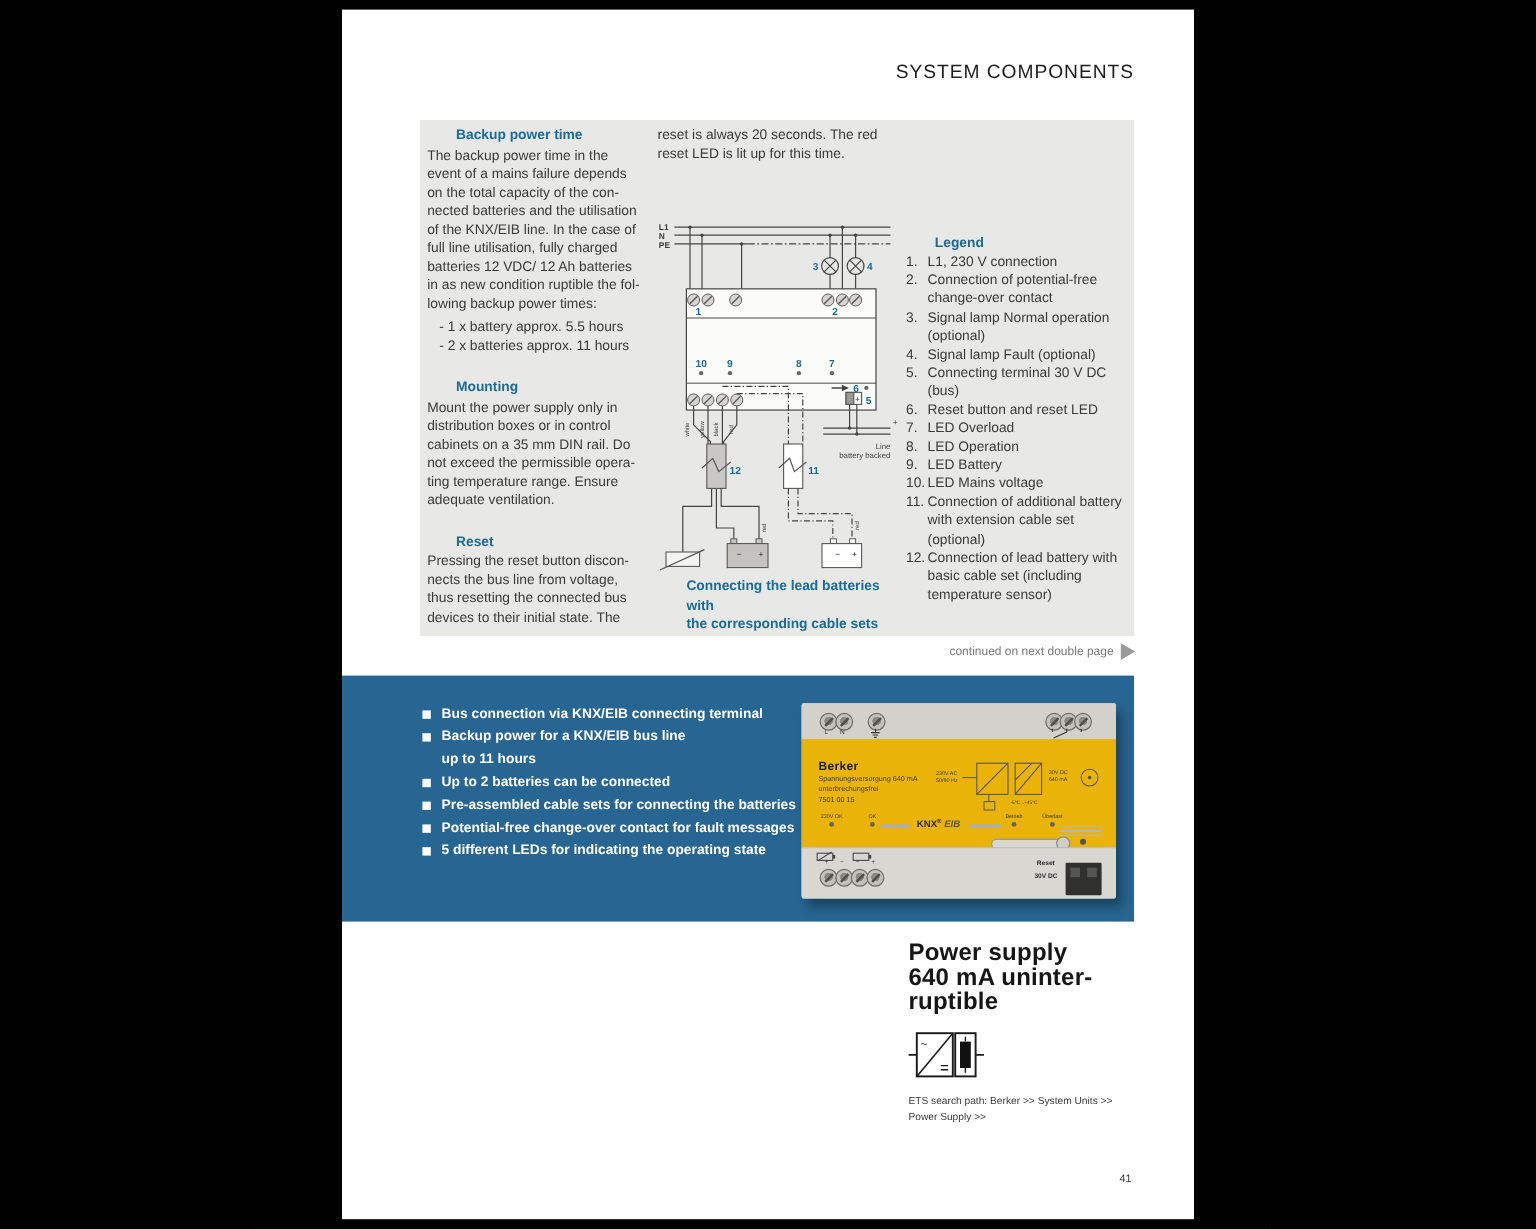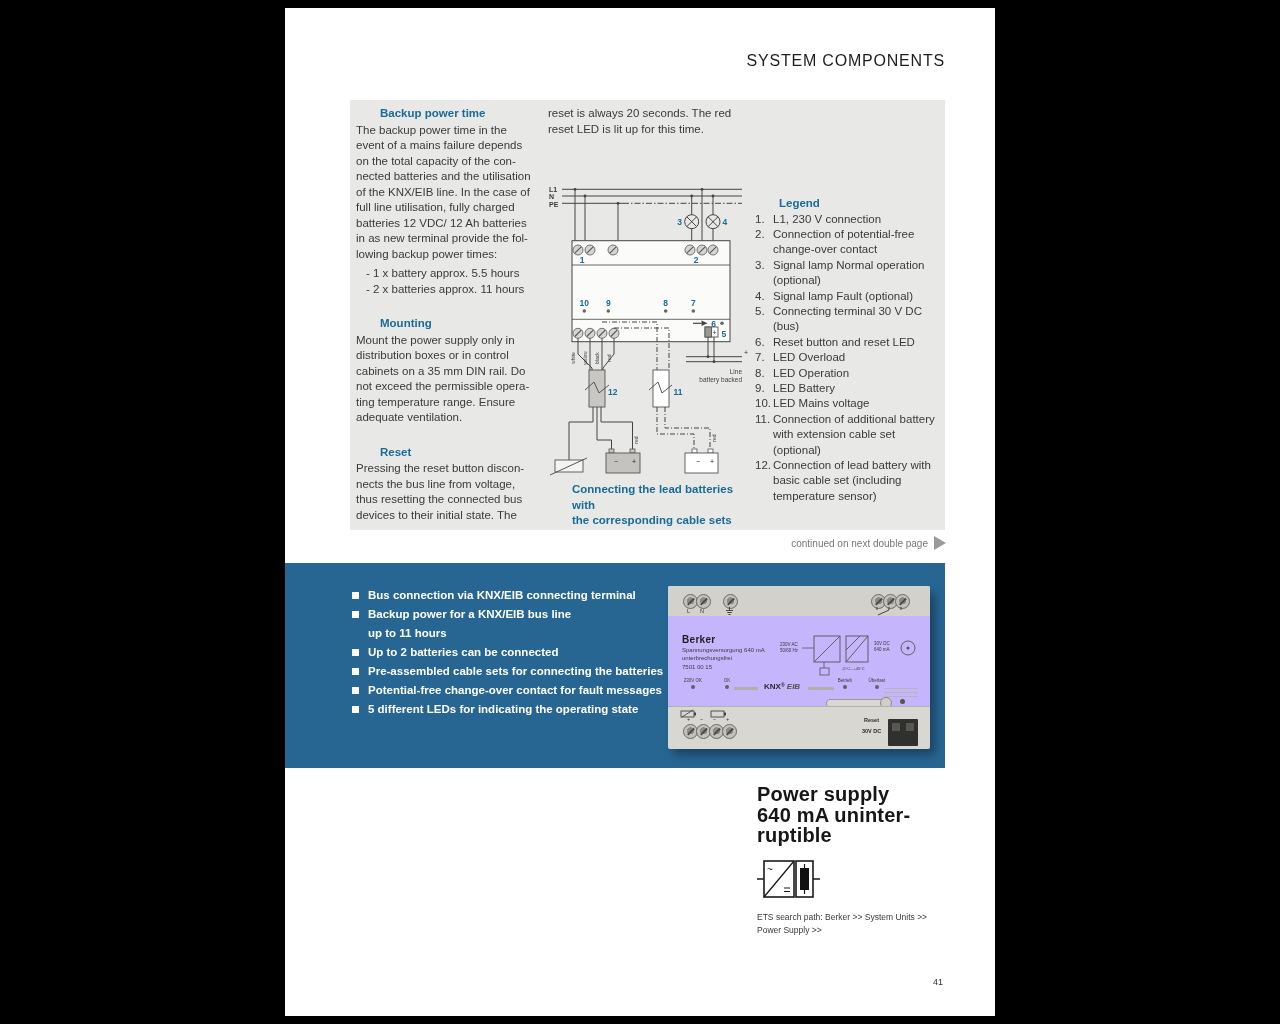--- a/index.html
+++ b/index.html
@@ -41,21 +41,21 @@
   .flines div{font-size:11.5px;font-weight:700;color:#fff;line-height:19px;}
 
   
   .device{position:absolute;left:383px;top:23px;width:262px;height:162px;}
   .dev-body{position:absolute;inset:0;background:#dddcd7;border-radius:2px;box-shadow:5px 7px 10px rgba(0,0,0,.35);}
   .dev-top{position:absolute;left:0;top:0;right:0;height:30px;background:#d2d1cc;border-bottom:1px solid #b3b2ad;border-radius:2px 2px 0 0;}
   .screw{position:absolute;width:13px;height:13px;border-radius:50%;border:1px solid #6b6b66;
          background:radial-gradient(circle at 50% 45%, #8b8b86 0 35%, #c2c1bc 38% 72%, #9b9a94 75%);}
   .screw::after{content:"";position:absolute;left:5.5px;top:2px;width:1.5px;height:9px;background:#4c4c48;transform:rotate(45deg);}
   .term-lbl{position:absolute;font-size:5.5px;color:#333;}
-  .dev-face{position:absolute;left:0;top:30px;right:0;height:90px;background:#c4b5fd;}
+  .dev-face{position:absolute;left:0;top:30px;right:0;height:90px;background:#eab308;}
   .brand{position:absolute;left:14px;top:18px;font-size:10px;font-weight:700;color:#1f1f1f;letter-spacing:.3px;}
   .dev-lines{position:absolute;left:14px;top:31px;font-size:6px;color:#3c3c3c;line-height:7.5px;}
   .dev-led{position:absolute;width:34px;text-align:center;font-size:4.5px;color:#3c3c3c;}
   .dev-led .dot{width:4px;height:4px;border-radius:50%;background:#63625d;margin:2px auto 0;}
   .knx-logo{position:absolute;left:96px;top:66px;font-size:8px;font-weight:700;color:#2b2b2b;}
   .knx-logo .eib{font-style:italic;color:#55544f;margin-top:40px;}
   .microbar{position:absolute;height:3px;background:#b0afa9;}
   .vents{position:absolute;right:12px;top:72px;width:34px;height:10px;
          background:repeating-linear-gradient(#b6b5b0 0 1px, transparent 1px 4px);}
   .clip{position:absolute;left:158px;top:83px;width:60px;height:7px;border:1px solid #9a9994;border-radius:4px;background:#d8d7d2;}
@@ -92,21 +92,21 @@
     <div class="col1" id="col1">
         <div class="sec">
           <div class="bhead">Backup power time</div>
           <div class="tline">The backup power time in the</div>
           <div class="tline">event of a mains failure depends</div>
           <div class="tline">on the total capacity of the con-</div>
           <div class="tline">nected batteries and the utilisation</div>
           <div class="tline">of the KNX/EIB line. In the case of</div>
           <div class="tline">full line utilisation, fully charged</div>
           <div class="tline">batteries 12 VDC/ 12 Ah batteries</div>
-          <div class="tline">in as new terminal provide the fol-</div>
+          <div class="tline">in as new condition ruptible the fol-</div>
           <div class="tline">lowing backup power times:</div>
           <div class="tlist">
             <div class="tline">- 1 x battery approx. 5.5 hours</div>
             <div class="tline">- 2 x batteries approx. 11 hours</div>
           </div>
         </div>
         <div class="sec">
           <div class="bhead">Mounting</div>
           <div class="tline">Mount the power supply only in</div>
           <div class="tline">distribution boxes or in control</div>

